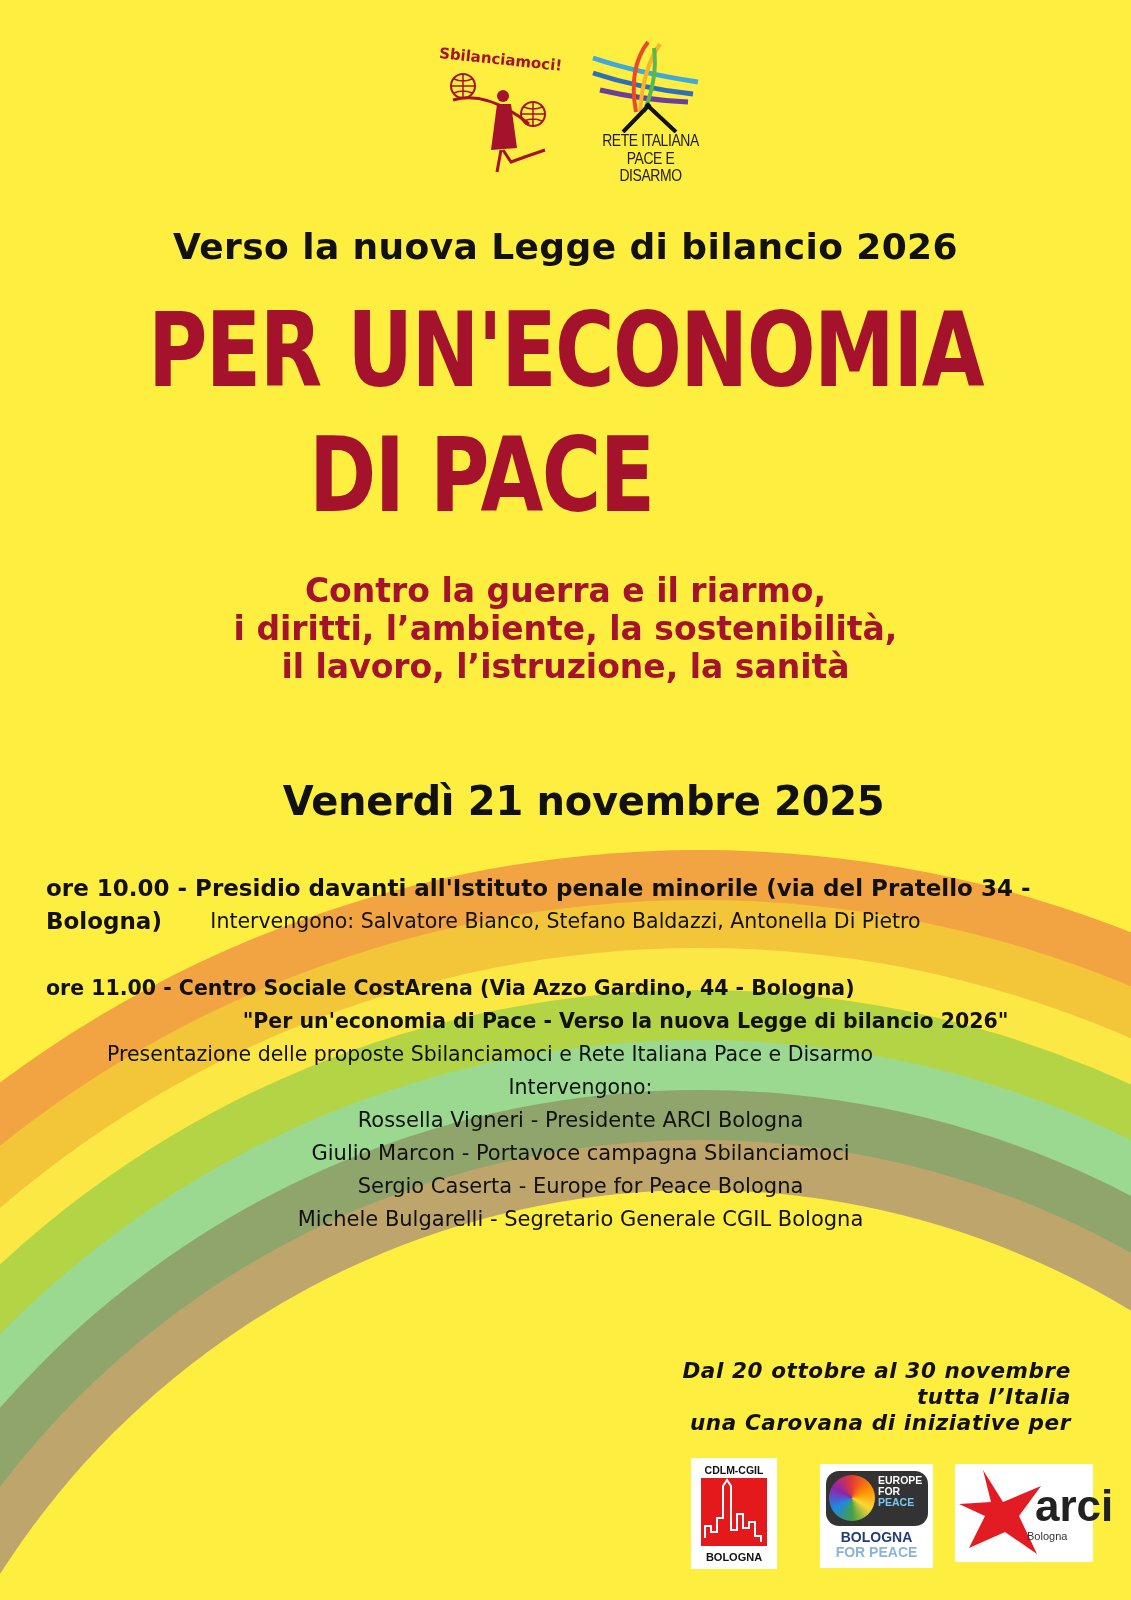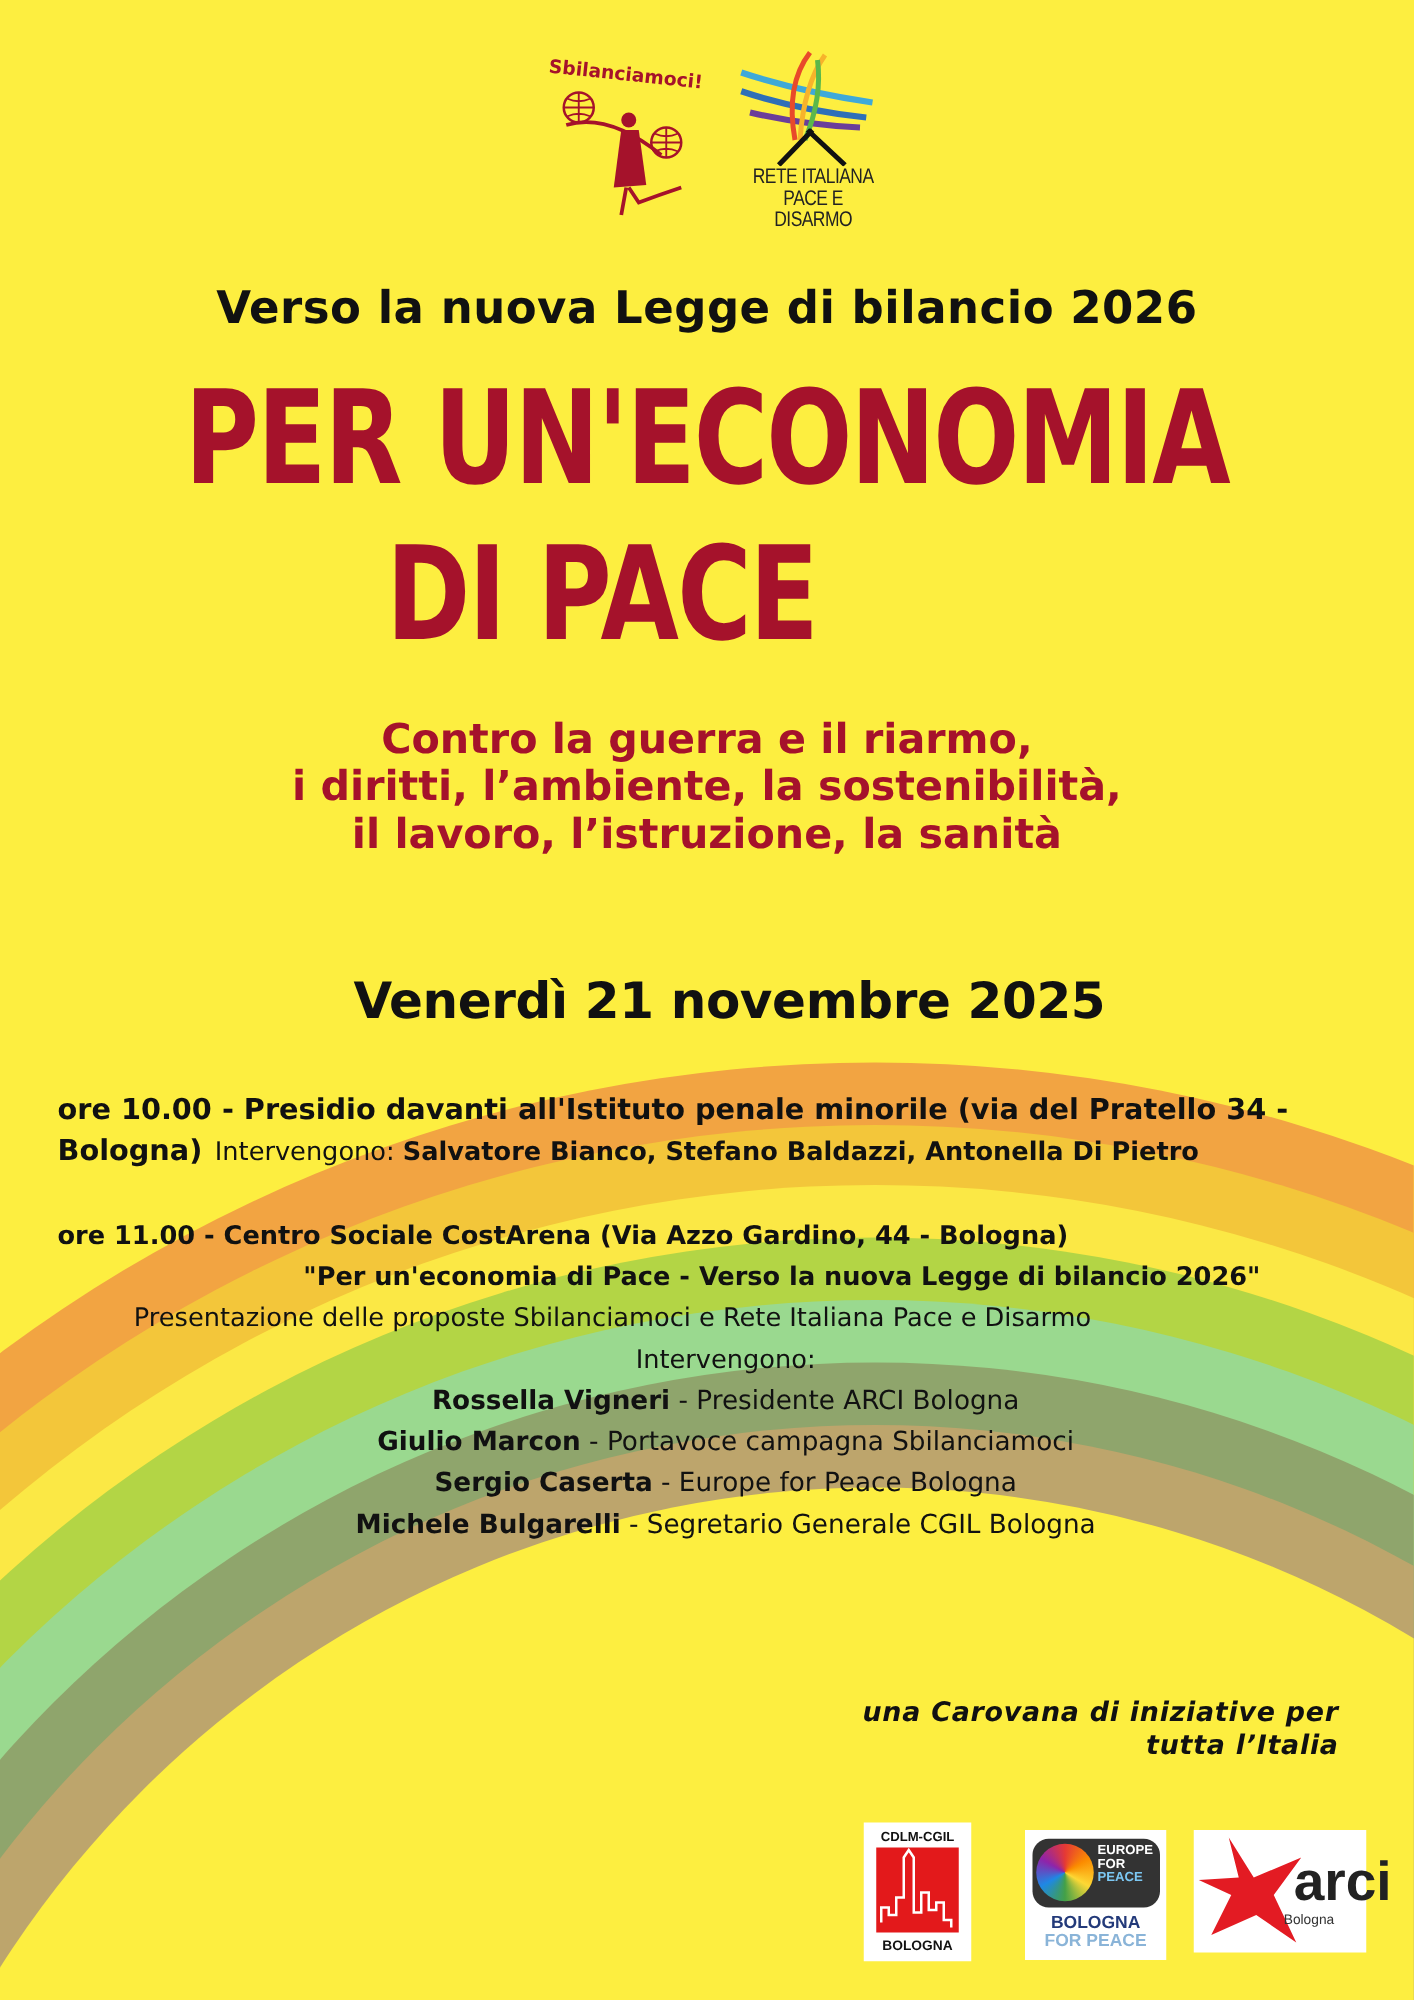--- a/index.html
+++ b/index.html
@@ -39,21 +39,21 @@
 
   .slogan {
     font-family: "DejaVu Sans", sans-serif; font-weight: bold; color: #A5122B;
     font-size: 33px; line-height: 38px;
   }
   #slogan { top: 572px; }
 
   #date-line { top: 778px; font-size: 40px; font-weight: bold; letter-spacing: -0.3px; padding-left: 36px; }
 
   .ev { font-size: 21px; line-height: 33px; font-family: "DejaVu Sans", sans-serif; }
-  .b { font-weight: bold; }
+  .b { font-weight: normal; }
   #event1-title { left: 46px; top: 872px; width: 1080px; font-weight: bold; font-size: 23px; }
   #event1-speakers { left: 0; width: 1131px; top: 905px; text-align: center; font-size: 20.5px; }
 
   #event2-title { left: 46px; top: 972px; width: 1080px; font-weight: bold; font-size: 20.5px; }
   #event2-quote { left: 0; width: 1131px; top: 1005px; text-align: center; font-weight: bold; font-size: 20.5px; padding-left: 120px; }
   #event2-desc { left: 0; width: 980px; top: 1038px; text-align: center; font-size: 20.5px; }
   #event2-intervengono { left: 0; width: 1131px; top: 1071px; text-align: center; font-size: 20.5px; padding-left: 30px; }
   .speaker { left: 0; width: 1131px; text-align: center; font-size: 21px; line-height: 33px; padding-left: 30px; }
 
   #caravan {
@@ -139,22 +139,23 @@
   <span class="b">Giulio Marcon</span><span> - Portavoce campagna Sbilanciamoci</span>
 </div>
 <div class="layer speaker" style="top:1170px">
   <span class="b">Sergio Caserta</span><span> - Europe for Peace Bologna</span>
 </div>
 <div class="layer speaker" style="top:1203px">
   <span class="b">Michele Bulgarelli</span><span> - Segretario Generale CGIL Bologna</span>
 </div>
 
 <div id="caravan" class="layer">
+  <div>Dal 20 ottobre al 30 novembre</div>
+  <div>tutta l’Italia</div>
   <div>una Carovana di iniziative per</div>
-  <div>tutta l’Italia</div>
 </div>
 
 <div id="logo-cgil" class="logo-box layer">
   <div style="position:absolute;top:6px;left:0;width:86px;text-align:center;font-family:'Liberation Sans',sans-serif;font-weight:bold;font-size:10.5px;color:#111;">CDLM-CGIL</div>
   <div style="position:absolute;top:20px;left:10px;width:66px;height:68px;background:#E3191B;">
     <svg width="66" height="68" viewBox="0 0 66 68">
       <path d="M4 60 L4 48 L10 48 L10 54 L16 54 L16 40 L22 40 L22 8 L26 2 L30 8 L30 52 L36 52 L36 36 L42 36 L42 50 L48 50 L48 44 L54 44 L54 58 L60 58 L60 64" stroke="#fff" stroke-width="2" fill="none"></path>
     </svg>
   </div>
   <div style="position:absolute;top:93px;left:0;width:86px;text-align:center;font-family:'Liberation Sans',sans-serif;font-weight:bold;font-size:11px;color:#111;">BOLOGNA</div>

